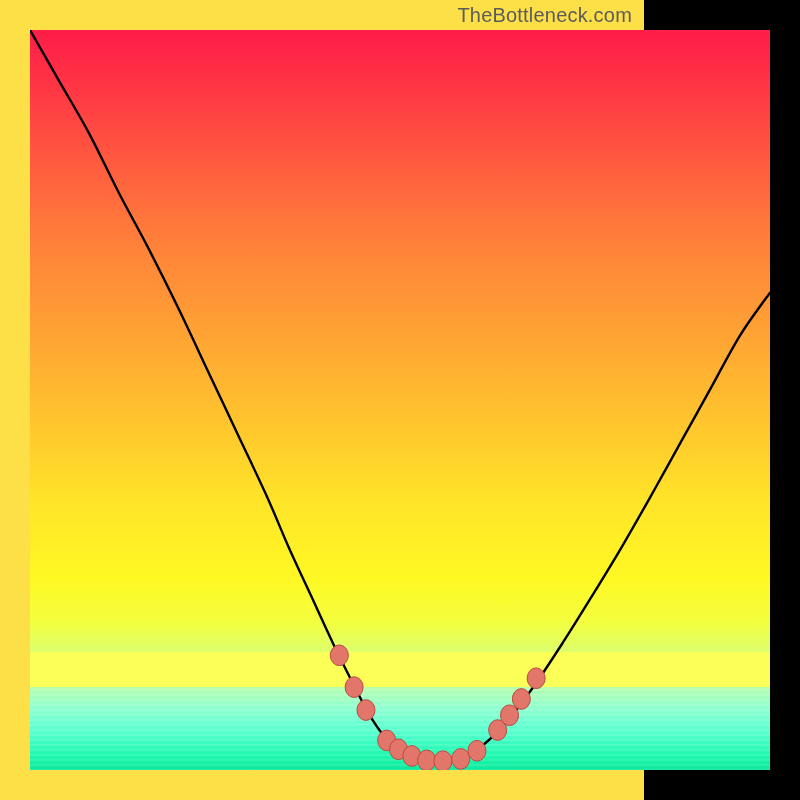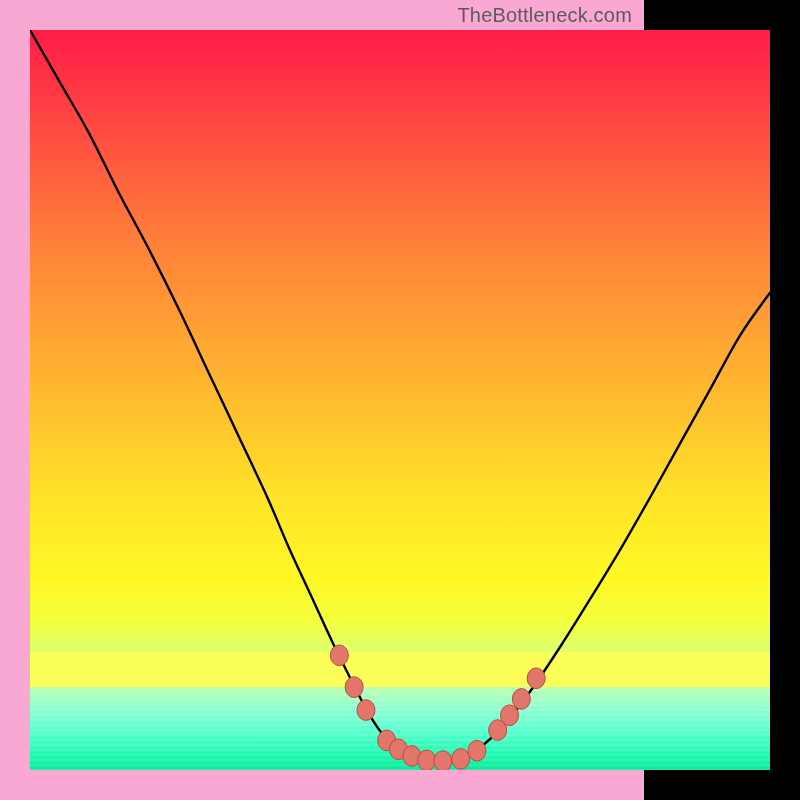--- a/index.html
+++ b/index.html
@@ -8,21 +8,21 @@
     width: 800px;
     height: 800px;
     overflow: hidden;
     background: #000;
     font-family: Arial, Helvetica, sans-serif;
   }
   .frame {
     position: relative;
     width: 644px;
     height: 800px;
-    background: #f9a8d4;
+    background: #fde047;
   }
   .plot-area {
     position: absolute;
     left: 30px;
     top: 30px;
     width: 740px;
     height: 740px;
     background: linear-gradient(
       to bottom,
       #ff1c49 0%,

